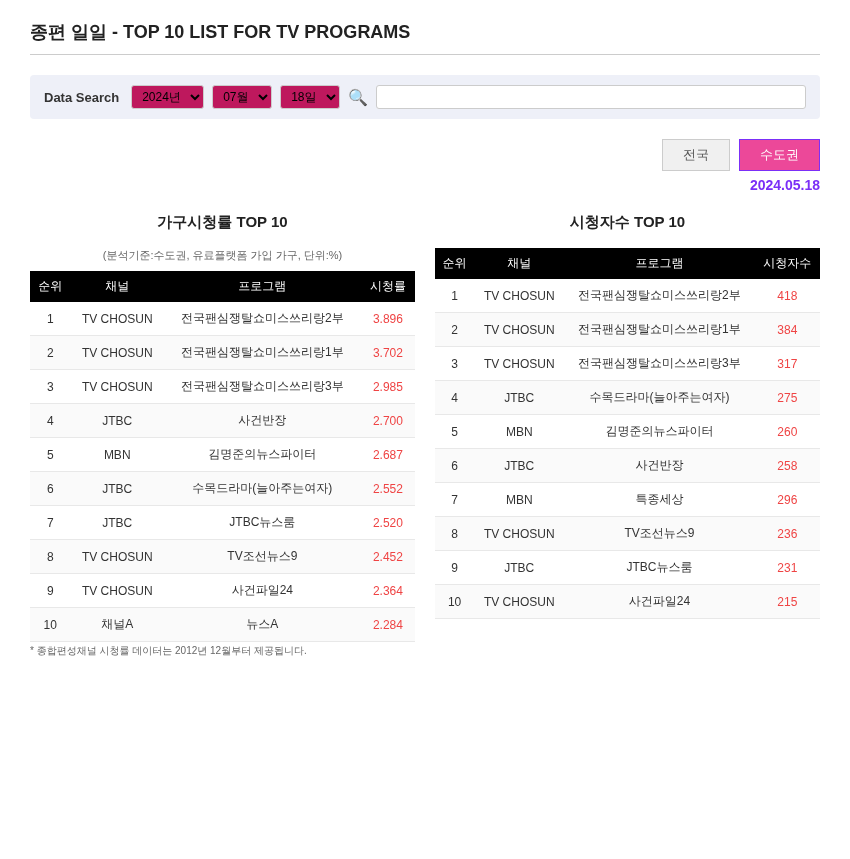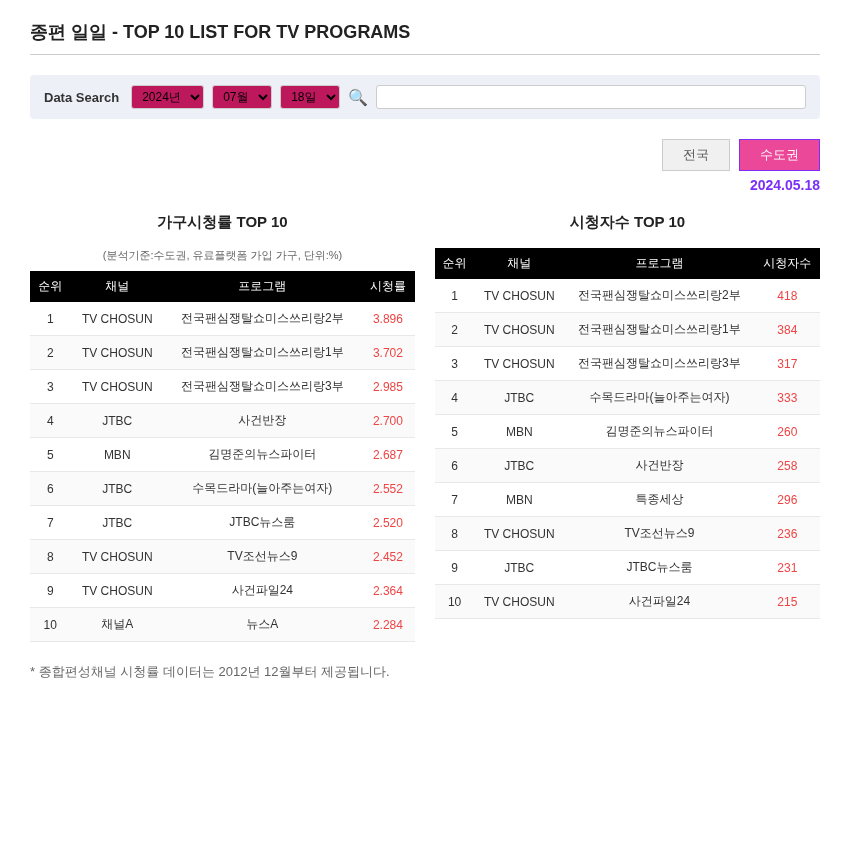--- a/index.html
+++ b/index.html
@@ -126,23 +126,23 @@
       padding: 8px 6px;
       text-align: center;
       font-size: 12px;
       color: #333;
     }
     .rating-value {
       color: #ef4444;
       font-weight: normal;
     }
     .footnote {
-      font-size: 13px;
+      font-size: 10px;
       color: #666;
-      margin-top: 21px;
+      margin-top: 2px;
     }
   </style>
 </head>
 <body>
 
 <div class="page-title">종편 일일 - TOP 10 LIST FOR TV PROGRAMS</div>
 
 <div class="search-bar">
   <span class="search-label">Data Search</span>
   <select class="search-select"><option selected="">2024년</option><option>2023년</option><option>2022년</option></select>
@@ -265,21 +265,21 @@
           <tr>
             <td>3</td>
             <td>TV CHOSUN</td>
             <td>전국팬심쟁탈쇼미스쓰리랑3부</td>
             <td class="rating-value">317</td>
           </tr>
           <tr>
             <td>4</td>
             <td>JTBC</td>
             <td>수목드라마(늘아주는여자)</td>
-            <td class="rating-value">333</td>
+            <td class="rating-value">275</td>
           </tr>
           <tr>
             <td>5</td>
             <td>MBN</td>
             <td>김명준의뉴스파이터</td>
             <td class="rating-value">260</td>
           </tr>
           <tr>
             <td>6</td>
             <td>JTBC</td>

